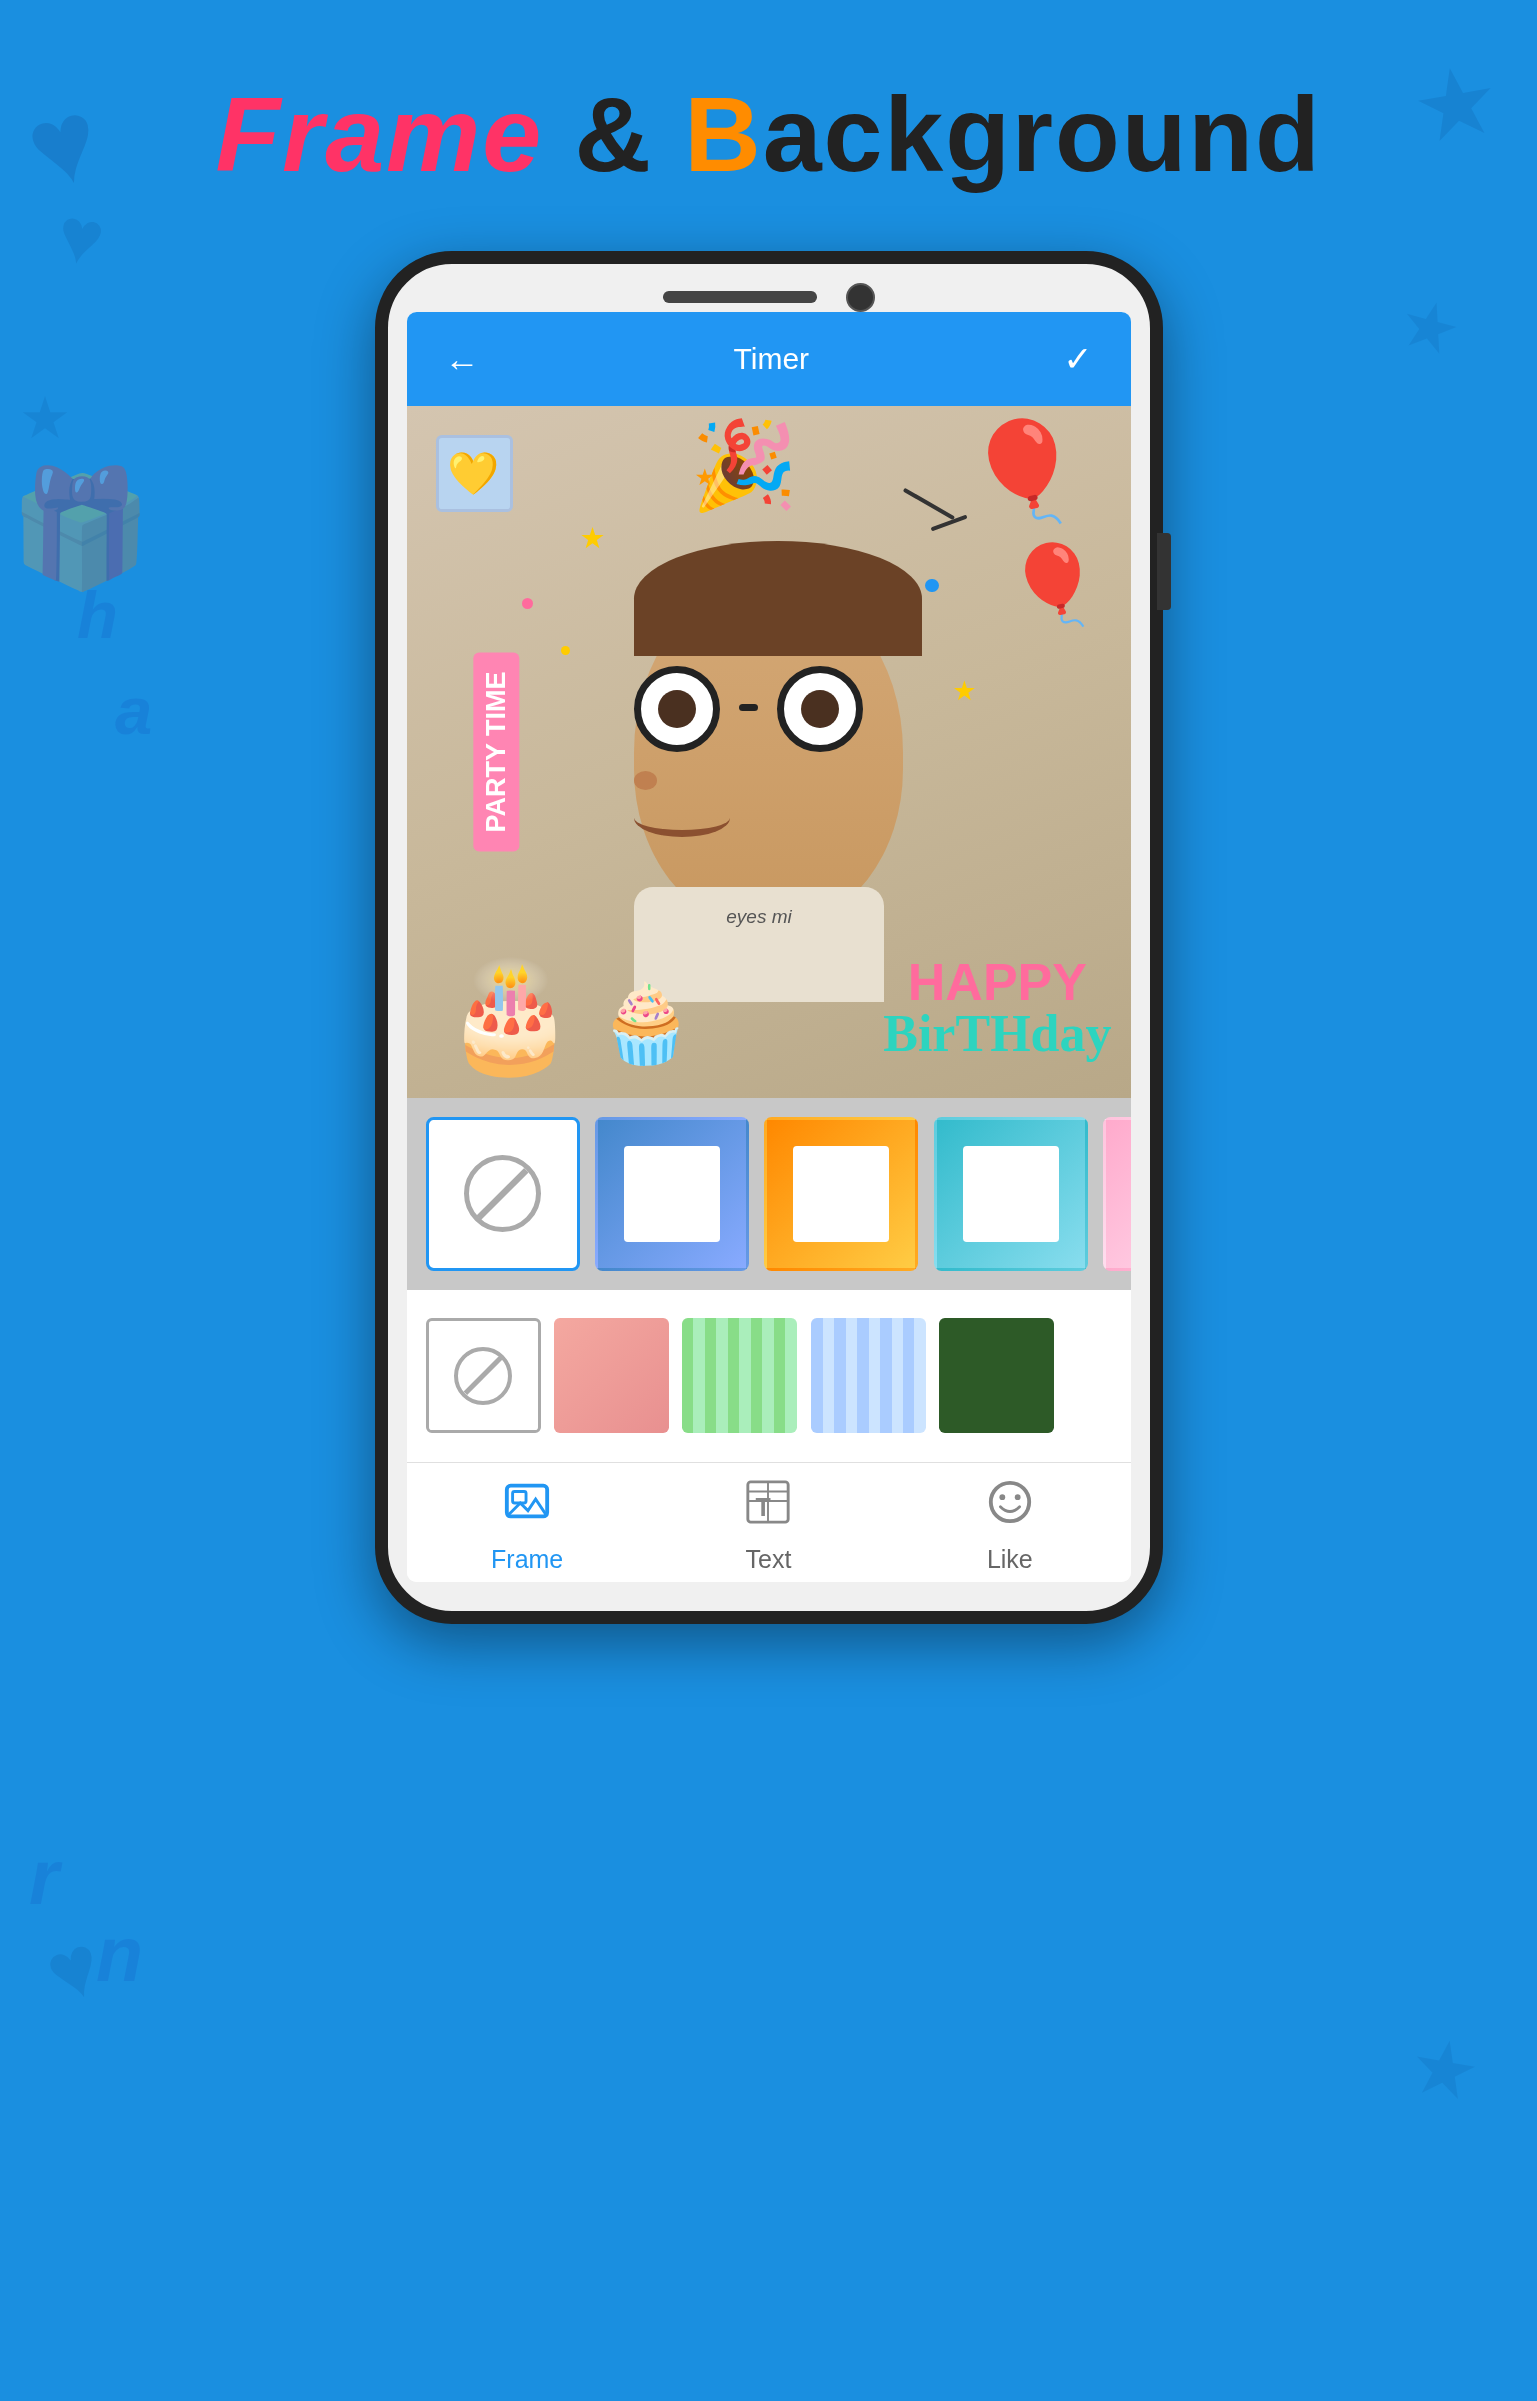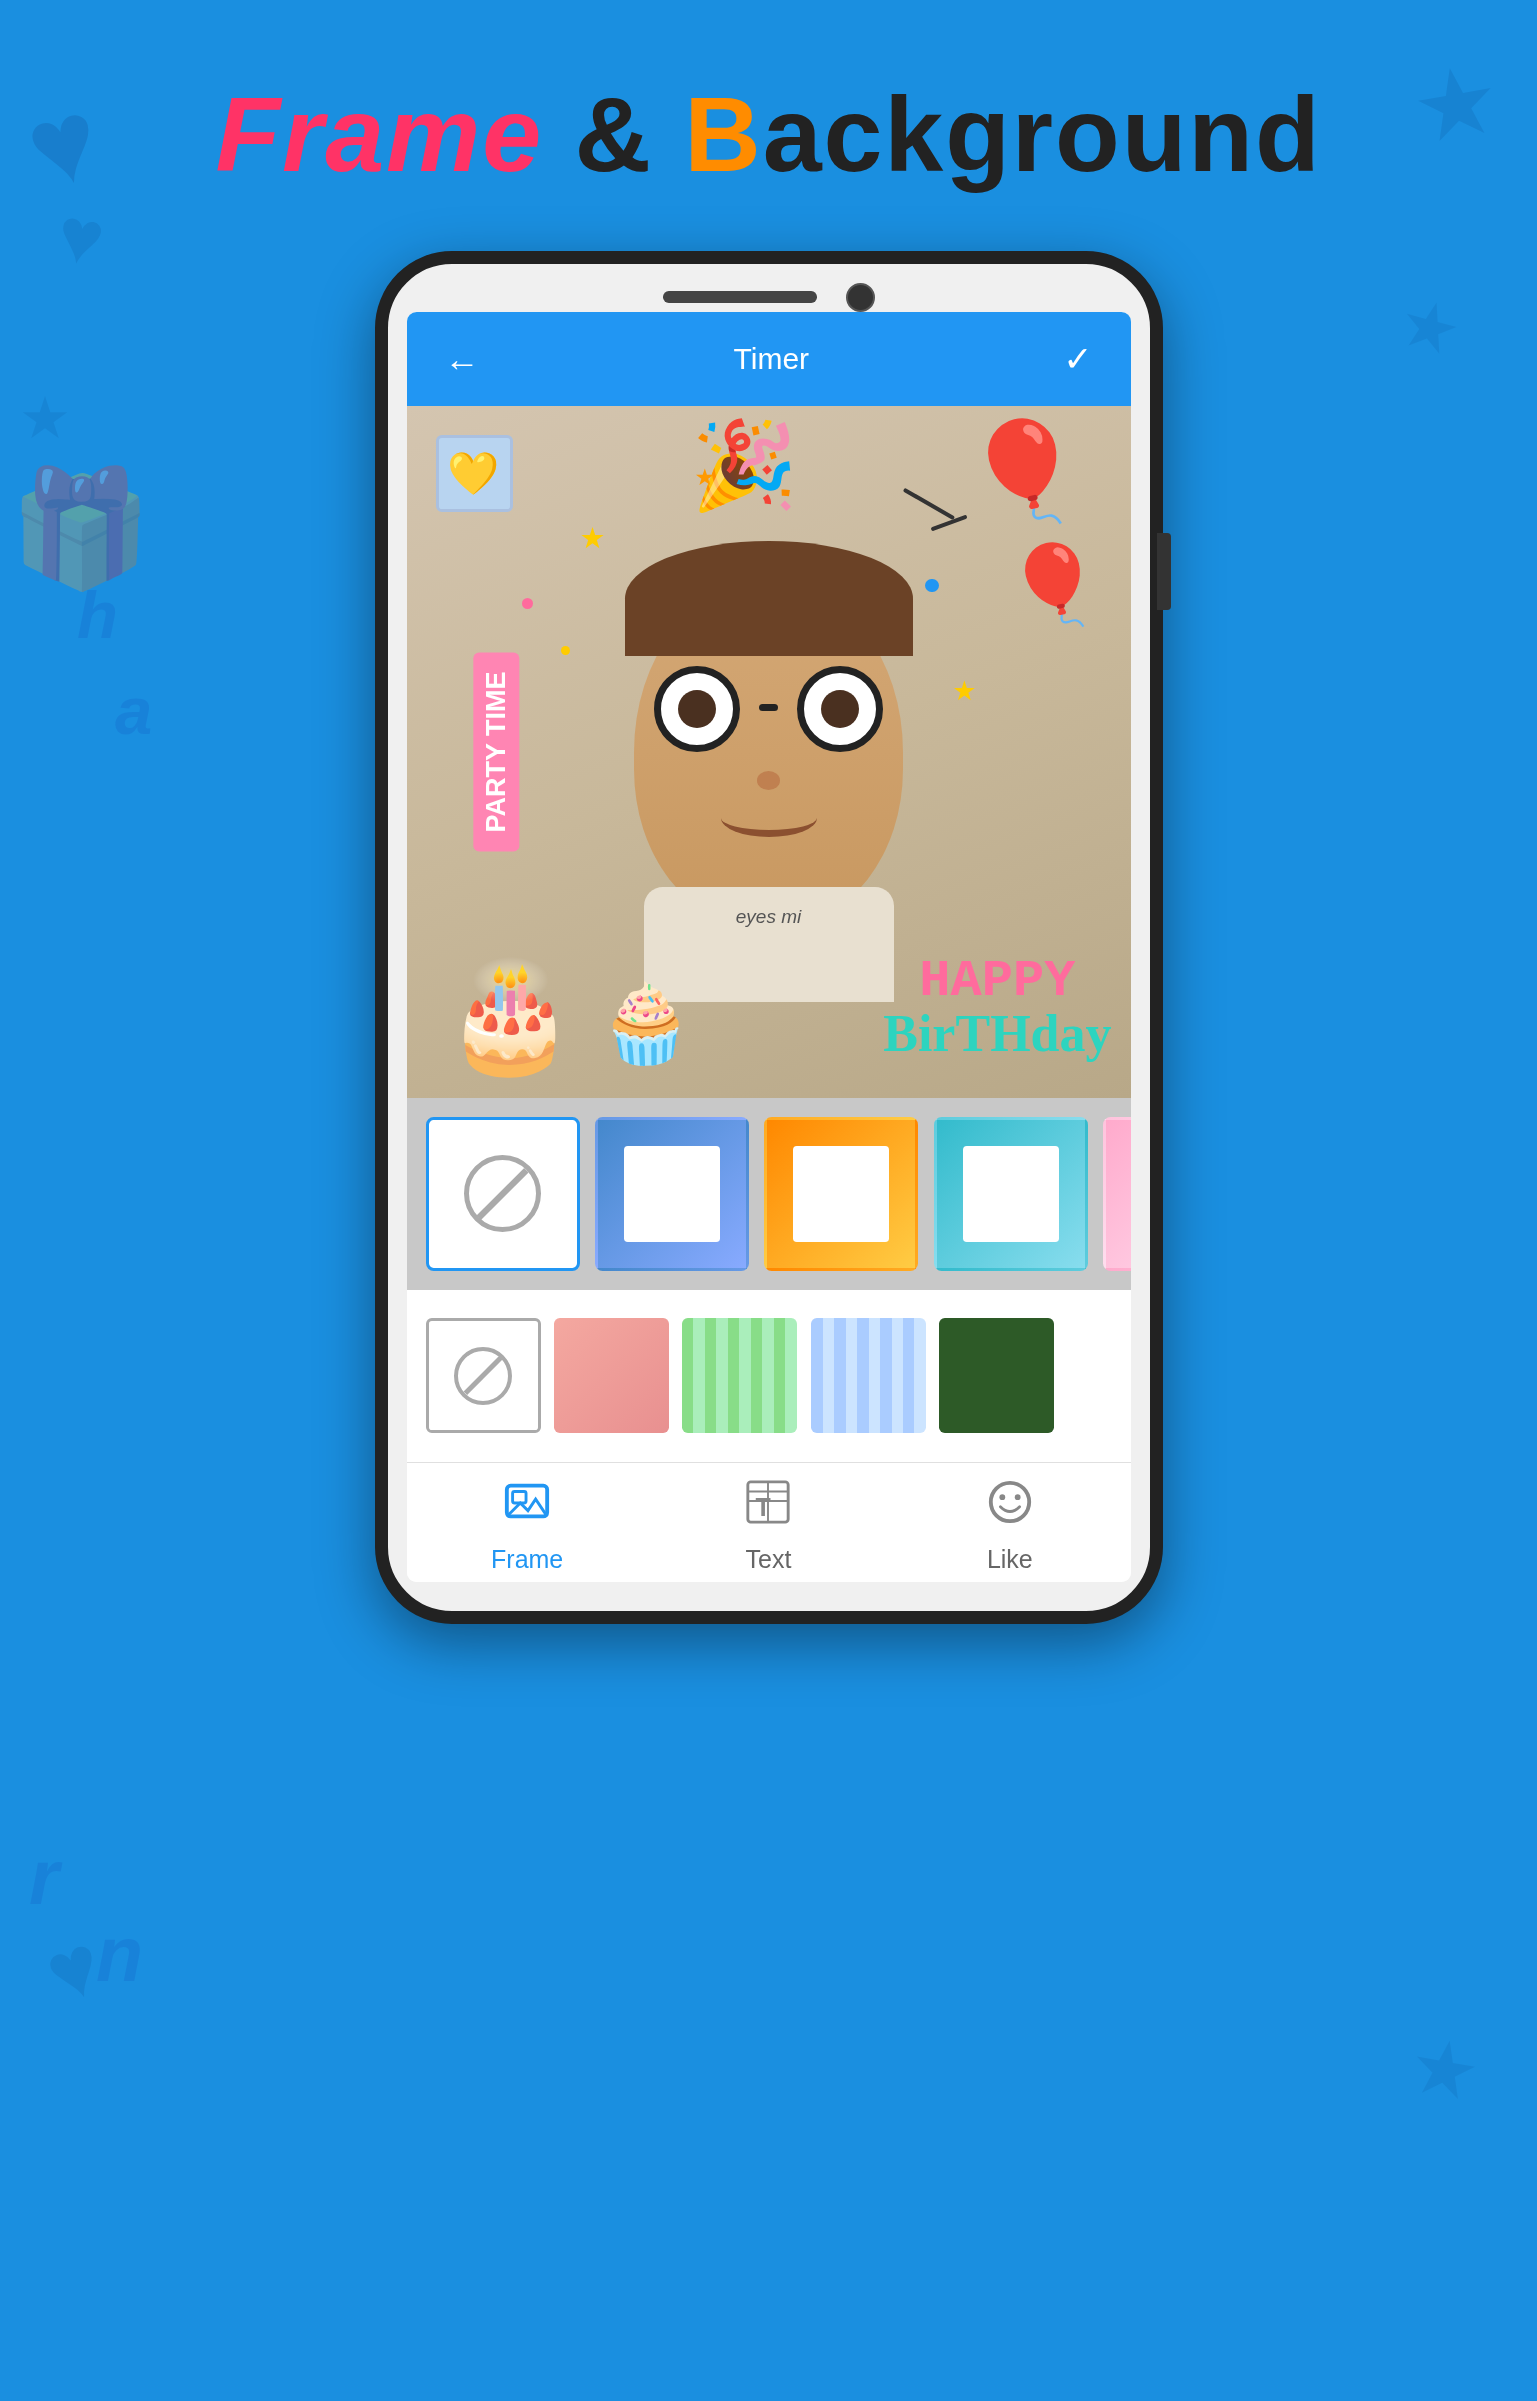--- a/index.html
+++ b/index.html
@@ -341,21 +341,21 @@
       <div class="app-header">
         <span class="app-header-back">←</span>
         <span class="app-header-title">Timer</span>
         <span class="app-header-check">✓</span>
       </div>
 
       <div class="photo-area">
 
         <div style="width:100%;height:100%;background:linear-gradient(160deg,#d4c5b0 0%,#c8b89a 50%,#b8a888 100%);position:relative;display:flex;align-items:center;justify-content:center;">
 
-          <div style="width:269px;height:346px;background:linear-gradient(180deg,#d4a876 0%,#c89860 100%);border-radius:50% 50% 45% 45%;position:relative;display:flex;flex-direction:column;align-items:center;padding-top:58px;">
+          <div style="width:269px;height:346px;background:linear-gradient(180deg,#d4a876 0%,#c89860 100%);border-radius:50% 50% 45% 45%;position:relative;display:flex;flex-direction:column;align-items:flex-start;padding-top:58px;">
 
             <div style="position:absolute;top:-38px;width:288px;height:115px;background:#6b4226;border-radius:50% 50% 0 0;"></div>
 
             <div style="display:flex;gap:19px;margin-top:29px;position:relative;z-index:2;">
               <div style="width:86px;height:86px;border:7.7px solid #222;border-radius:50%;background:#fff;display:flex;align-items:center;justify-content:center;">
                 <div style="width:38px;height:38px;background:#4a3020;border-radius:50%;"></div>
               </div>
               <div style="width:19px;height:7.7px;background:#222;border-radius:3.8px;margin-top:38px;"></div>
               <div style="width:86px;height:86px;border:7.7px solid #222;border-radius:50%;background:#fff;display:flex;align-items:center;justify-content:center;">
                 <div style="width:38px;height:38px;background:#4a3020;border-radius:50%;"></div>
@@ -384,21 +384,21 @@
             <div style="position:absolute;left:-9.6px;top:50%;transform:translateY(-50%) rotate(-90deg);background:#ff85b3;color:white;font-size:27px;font-weight:bold;padding:7.7px 19px;border-radius:5.8px;white-space:nowrap;">PARTY TIME</div>
 
             <div style="position:absolute;top:115px;left:173px;font-size:29px;color:#ffcc00;">★</div>
             <div style="position:absolute;top:58px;left:288px;font-size:23px;color:#ff9900;">★</div>
             <div style="position:absolute;top:269px;right:154px;font-size:27px;color:#ffcc00;">★</div>
 
             <div style="position:absolute;bottom:19px;left:38px;font-size:106px;">🎂</div>
             <div style="position:absolute;bottom:29px;left:192px;font-size:77px;">🧁</div>
 
             <div style="position:absolute;bottom:38px;right:19px;text-align:center;">
-              <div style="font-size:52px;font-weight:900;color:#ff6b9d;font-family:Liberation Mono, monospace;line-height:1;text-align:center;">HAPPY</div>
+              <div style="font-size:52px;font-weight:900;color:#ff6b9d;font-family:Liberation Sans, sans-serif;line-height:1;text-align:center;">HAPPY</div>
               <div style="font-size:52px;font-weight:900;color:#2dd4bf;font-family:'Comic Sans MS',cursive;line-height:1;">BirTHday</div>
             </div>
 
             <div style="position:absolute;top:192px;left:115px;width:11.5px;height:11.5px;background:#ff6b9d;border-radius:50%;"></div>
             <div style="position:absolute;top:240px;left:154px;width:9.6px;height:9.6px;background:#ffcc00;border-radius:50%;"></div>
             <div style="position:absolute;top:173px;right:192px;width:13.4px;height:13.4px;background:#2196F3;border-radius:50%;"></div>
 
             <div style="position:absolute;top:96px;right:173px;width:58px;height:3.8px;background:#333;border-radius:1.9px;transform:rotate(30deg);"></div>
             <div style="position:absolute;top:115px;right:163px;width:38px;height:3.8px;background:#333;border-radius:1.9px;transform:rotate(-20deg);"></div>
           </div>

